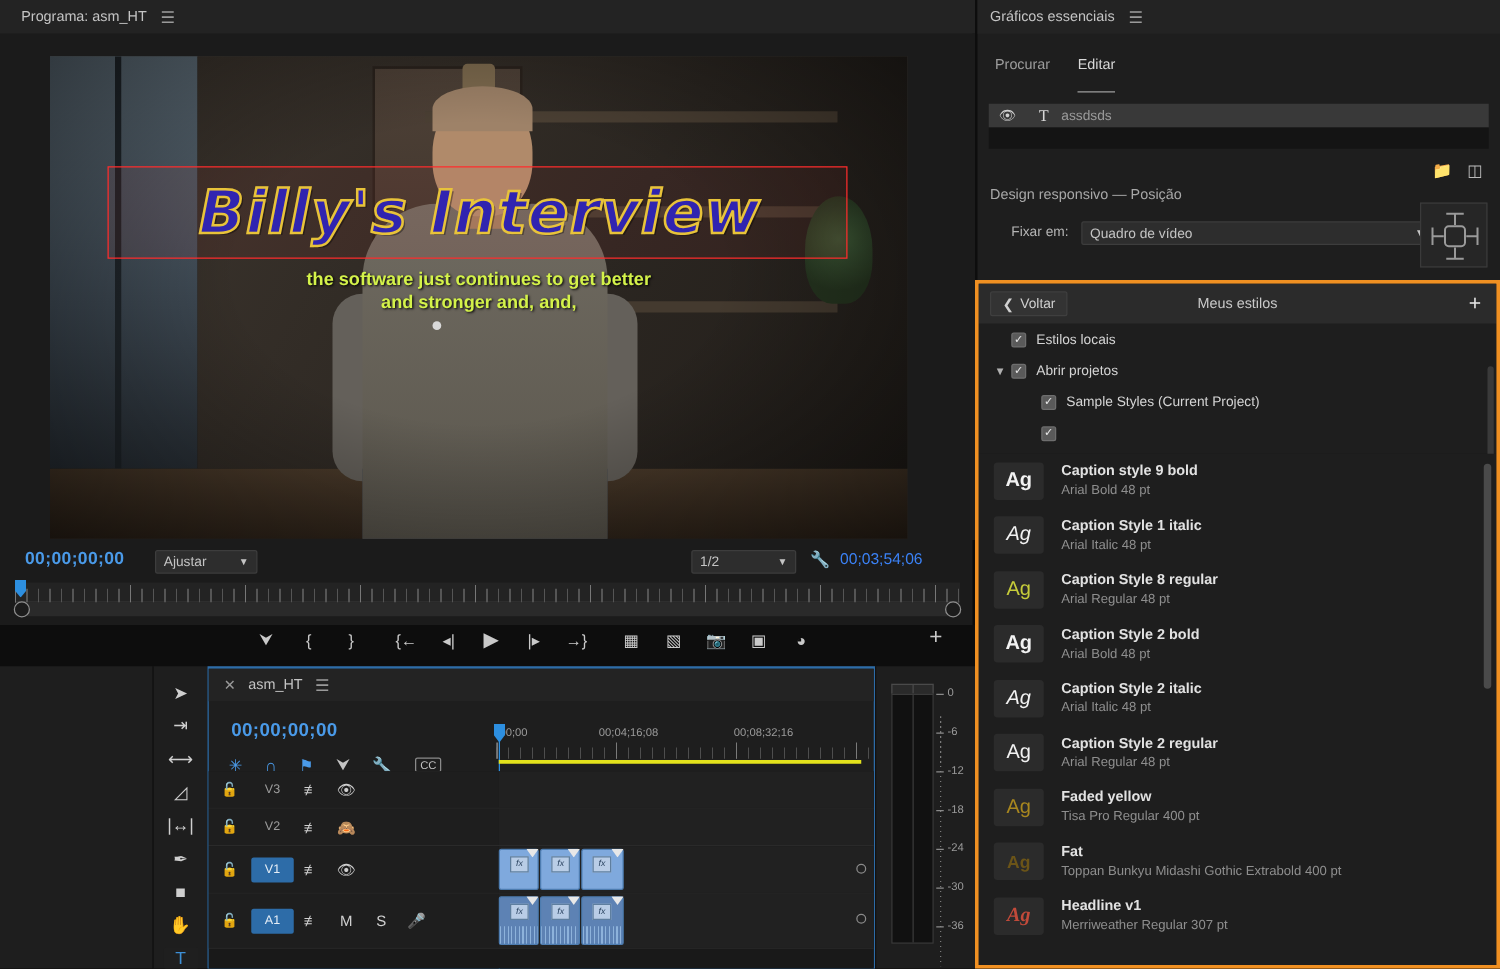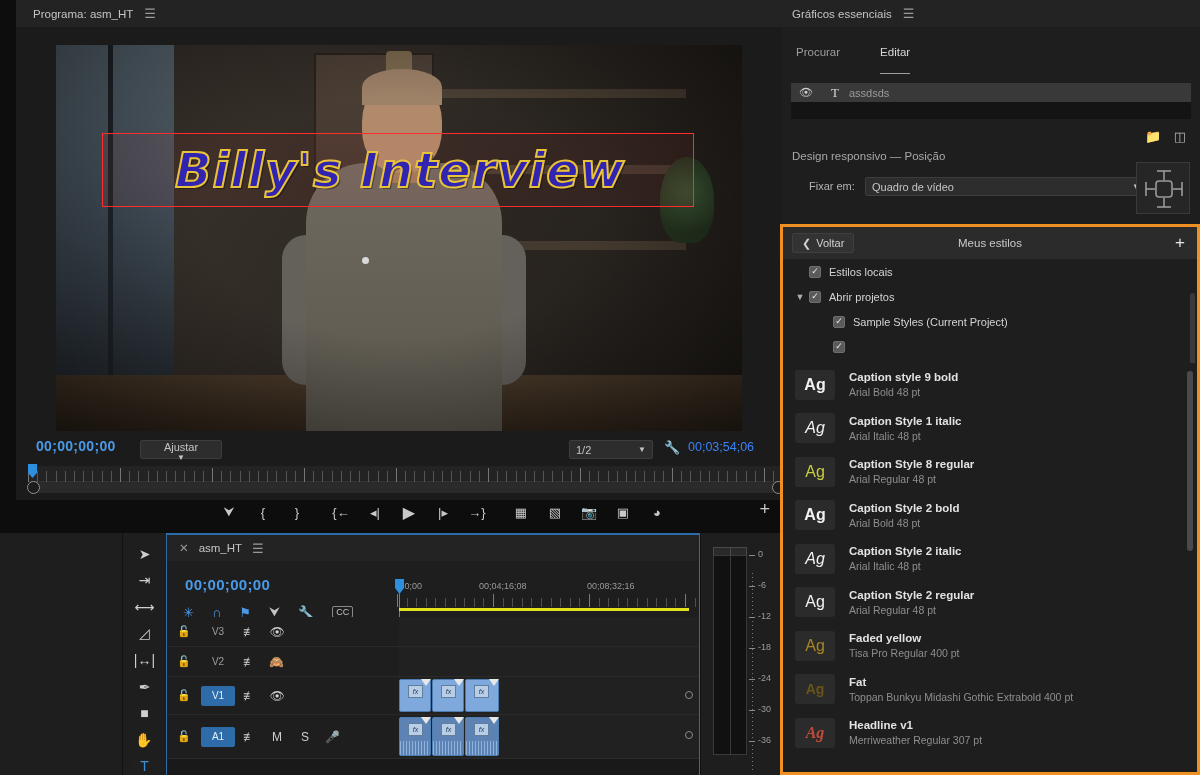--- a/index.html
+++ b/index.html
@@ -12,21 +12,21 @@
   }
   #root { position: relative; width: 1200px; height: 775px; }
 
   
   .abs { position: absolute; }
   .panel { background: #1e1e1e; }
   .ttl { font-size: 11.5px; color: #c4c4c4; }
   .hamb { letter-spacing: 0; font-size: 13px; color: #9a9a9a; }
 
   
-  #program { left:16px; top:0; width:780px; height:500px; background:#1b1b1b; border-right:2px solid #0a0a0a;}
+  #program { left:0; top:0; width:780px; height:500px; background:#1b1b1b; border-right:2px solid #0a0a0a;}
   #prog-head { left:0; top:0; width:780px; height:27px; background:#232323; display:flex; align-items:center; padding-left:17px; gap:11px;}
   #prog-stage { left:0; top:27px; width:780px; height:405px; background:#1b1b1b; }
   #video { position:absolute; left:40px; top:18px; width:686px; height:386px; overflow:hidden;
            background:linear-gradient(180deg,#2b2a28 0%,#22211f 40%,#191816 100%); }
   
   .rm { position:absolute; }
   #win-l { left:0; top:0; width:118px; height:330px;
            background:linear-gradient(180deg,#5e6d78,#3d4852 60%,#2a3138);}
   #win-l:after{content:"";position:absolute;left:52px;top:0;width:5px;height:100%;background:#20262b;}
   #wall { left:118px; top:0; width:568px; height:330px;
@@ -66,21 +66,21 @@
                -webkit-text-stroke:2px #e8c33a;
                text-shadow:0 0 1px #e8c33a, 2px 2px 0 rgba(0,0,0,.35);}
   #caption { position:absolute; left:60px; top:170px; width:566px; text-align:center;
              font-family:"Liberation Sans", sans-serif; font-weight:bold; font-size:14.5px;
              line-height:18px; color:#d4f24a; text-shadow:1px 1px 2px #000; }
   #tc-left { left:20px; top:438px; font-family:"Liberation Sans",sans-serif; font-size:14px;
              font-weight:bold; color:#4a9ae8; letter-spacing:.3px;}
   .selbox { background:#2d2d2d; border:1px solid #3d3d3d; height:19px; border-radius:2px;
             display:flex; align-items:center; justify-content:space-between; padding:0 6px;
             font-size:11px; color:#c4c4c4; }
-  #fit-sel { left:124px; top:440px; width:82px;flex-direction:column; }
+  #fit-sel { left:124px; top:440px; width:82px; }
   #res-sel { left:553px; top:440px; width:84px; }
   #wrench { left:648px; top:440px; font-size:13px; color:#bfbfbf; }
   #tc-right { left:672px; top:440px; font-size:12.5px; color:#3b82f6; }
 
   
   #scrub { left:12px; top:466px; width:756px; height:16px; background:#232323;
            border-bottom:1px solid #333; }
   #scrub-ticks { position:absolute; left:0; top:5px; width:756px; height:11px;
     background-image:repeating-linear-gradient(to right,#555 0 1px,transparent 1px 9.2px); }
   #scrub-big { position:absolute; left:0; top:2px; width:756px; height:14px;
@@ -165,21 +165,21 @@
   .mlab { position:absolute; font-size:9px; color:#9a9a9a; left:9px; }
   .mtick { position:absolute; left:0; width:6px; height:1px; background:#8a8a8a; }
   #meter-dots { position:absolute; left:3px; top:22px; width:1px; height:200px;
      background-image:repeating-linear-gradient(to bottom,#7a7a7a 0 1px,transparent 1px 4px);}
 
   
   #eg { left:782px; top:0; width:418px; height:775px; background:#1e1e1e; }
   #eg-head { position:absolute; left:0; top:0; width:418px; height:27px; background:#232323;
              display:flex; align-items:center; gap:11px; padding-left:10px; }
   #eg-tabs { position:absolute; left:0; top:46px; width:418px; height:28px;
-             display:flex; gap:40px; padding-left:14px; font-size:11.5px; }
+             display:flex; gap:22px; padding-left:14px; font-size:11.5px; }
   .etab { padding-bottom:6px; color:#9d9d9d; }
   .etab.act { color:#d8d8d8; border-bottom:1.5px solid #9d9d9d; }
   #layer-row { position:absolute; left:9px; top:83px; width:400px; height:19px;
                background:#393939; display:flex; align-items:center; gap:0; }
   #layer-row .eye { width:30px; text-align:center; font-size:11px; color:#d0d0d0;}
   #layer-row .tico{ width:28px; text-align:center; font-size:13px; color:#d7d7d7;
                     font-family:"Liberation Serif", serif;}
   #layer-row .lname{ font-size:11px; color:#9b9b9b; }
   #layer-blank { position:absolute; left:9px; top:102px; width:400px; height:17px; background:#141414;}
   #eg-icons { position:absolute; right:14px; top:126px; width:70px; height:20px;
@@ -250,20 +250,24 @@
         <div class="rm" id="subj-neck"></div>
         <div class="rm" id="subj-head"></div>
         <div class="rm" id="subj-hair"></div>
         <div class="rm" id="mic"></div>
         <div class="rm" id="vignette"></div>
 
         <div id="title-box">
           <div class="hl"></div>
         </div>
         <div id="title-txt">Billy's Interview</div>
+        <div id="caption">
+          <div>the software just continues to get better</div>
+          <div>and stronger and, and,</div>
+        </div>
       </div>
     </div>
 
     <div id="tc-left" class="abs">00;00;00;00</div>
     <div id="fit-sel" class="abs selbox">
       <span>Ajustar</span>
       <span style="font-size:8px">▼</span>
     </div>
     <div id="res-sel" class="abs selbox">
       <span>1/2</span>

